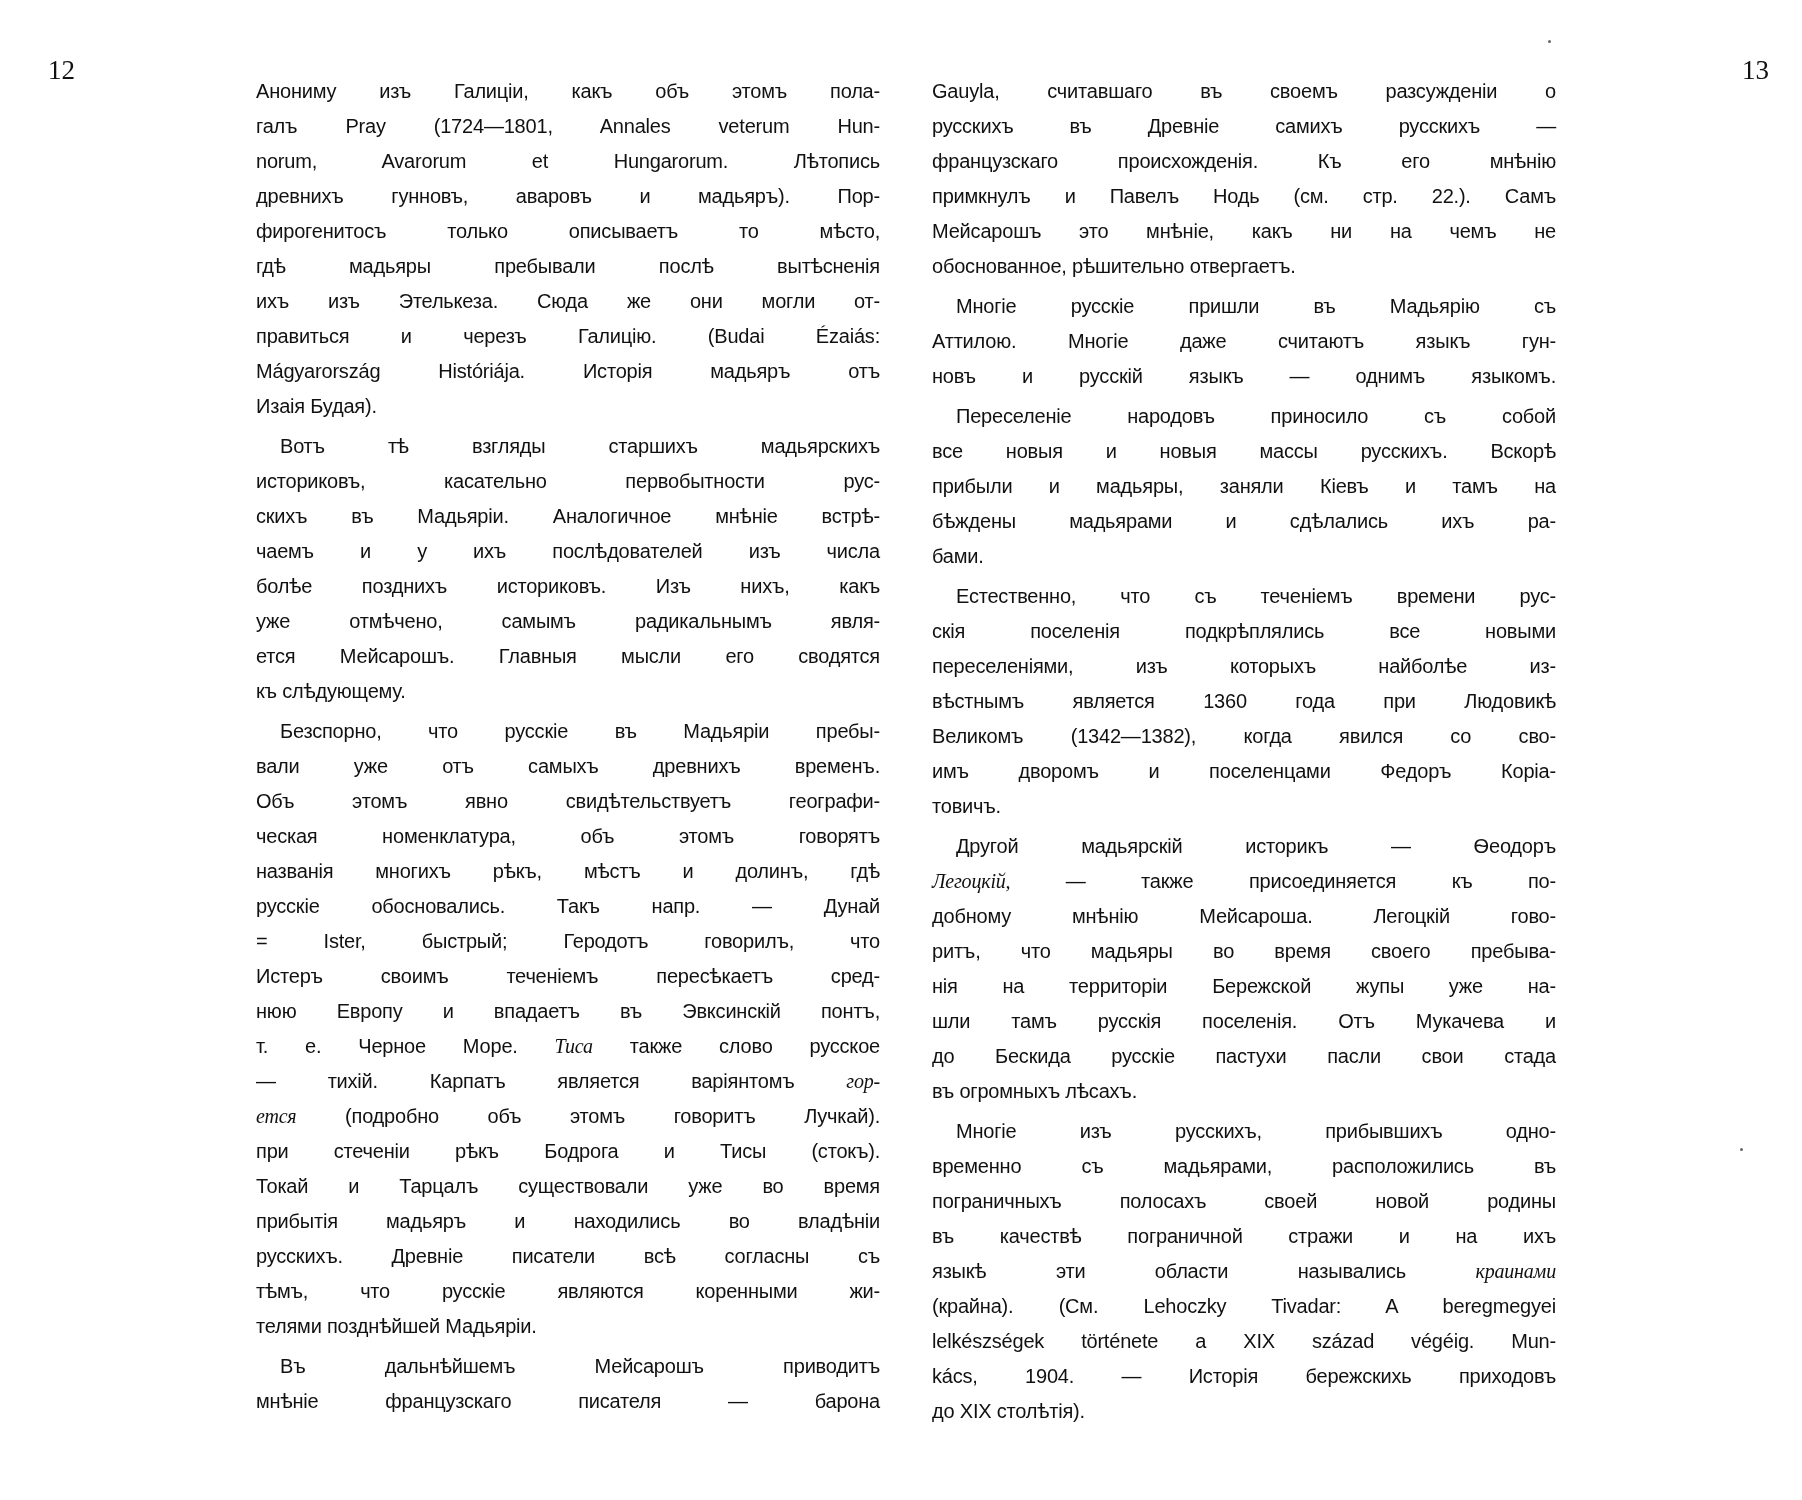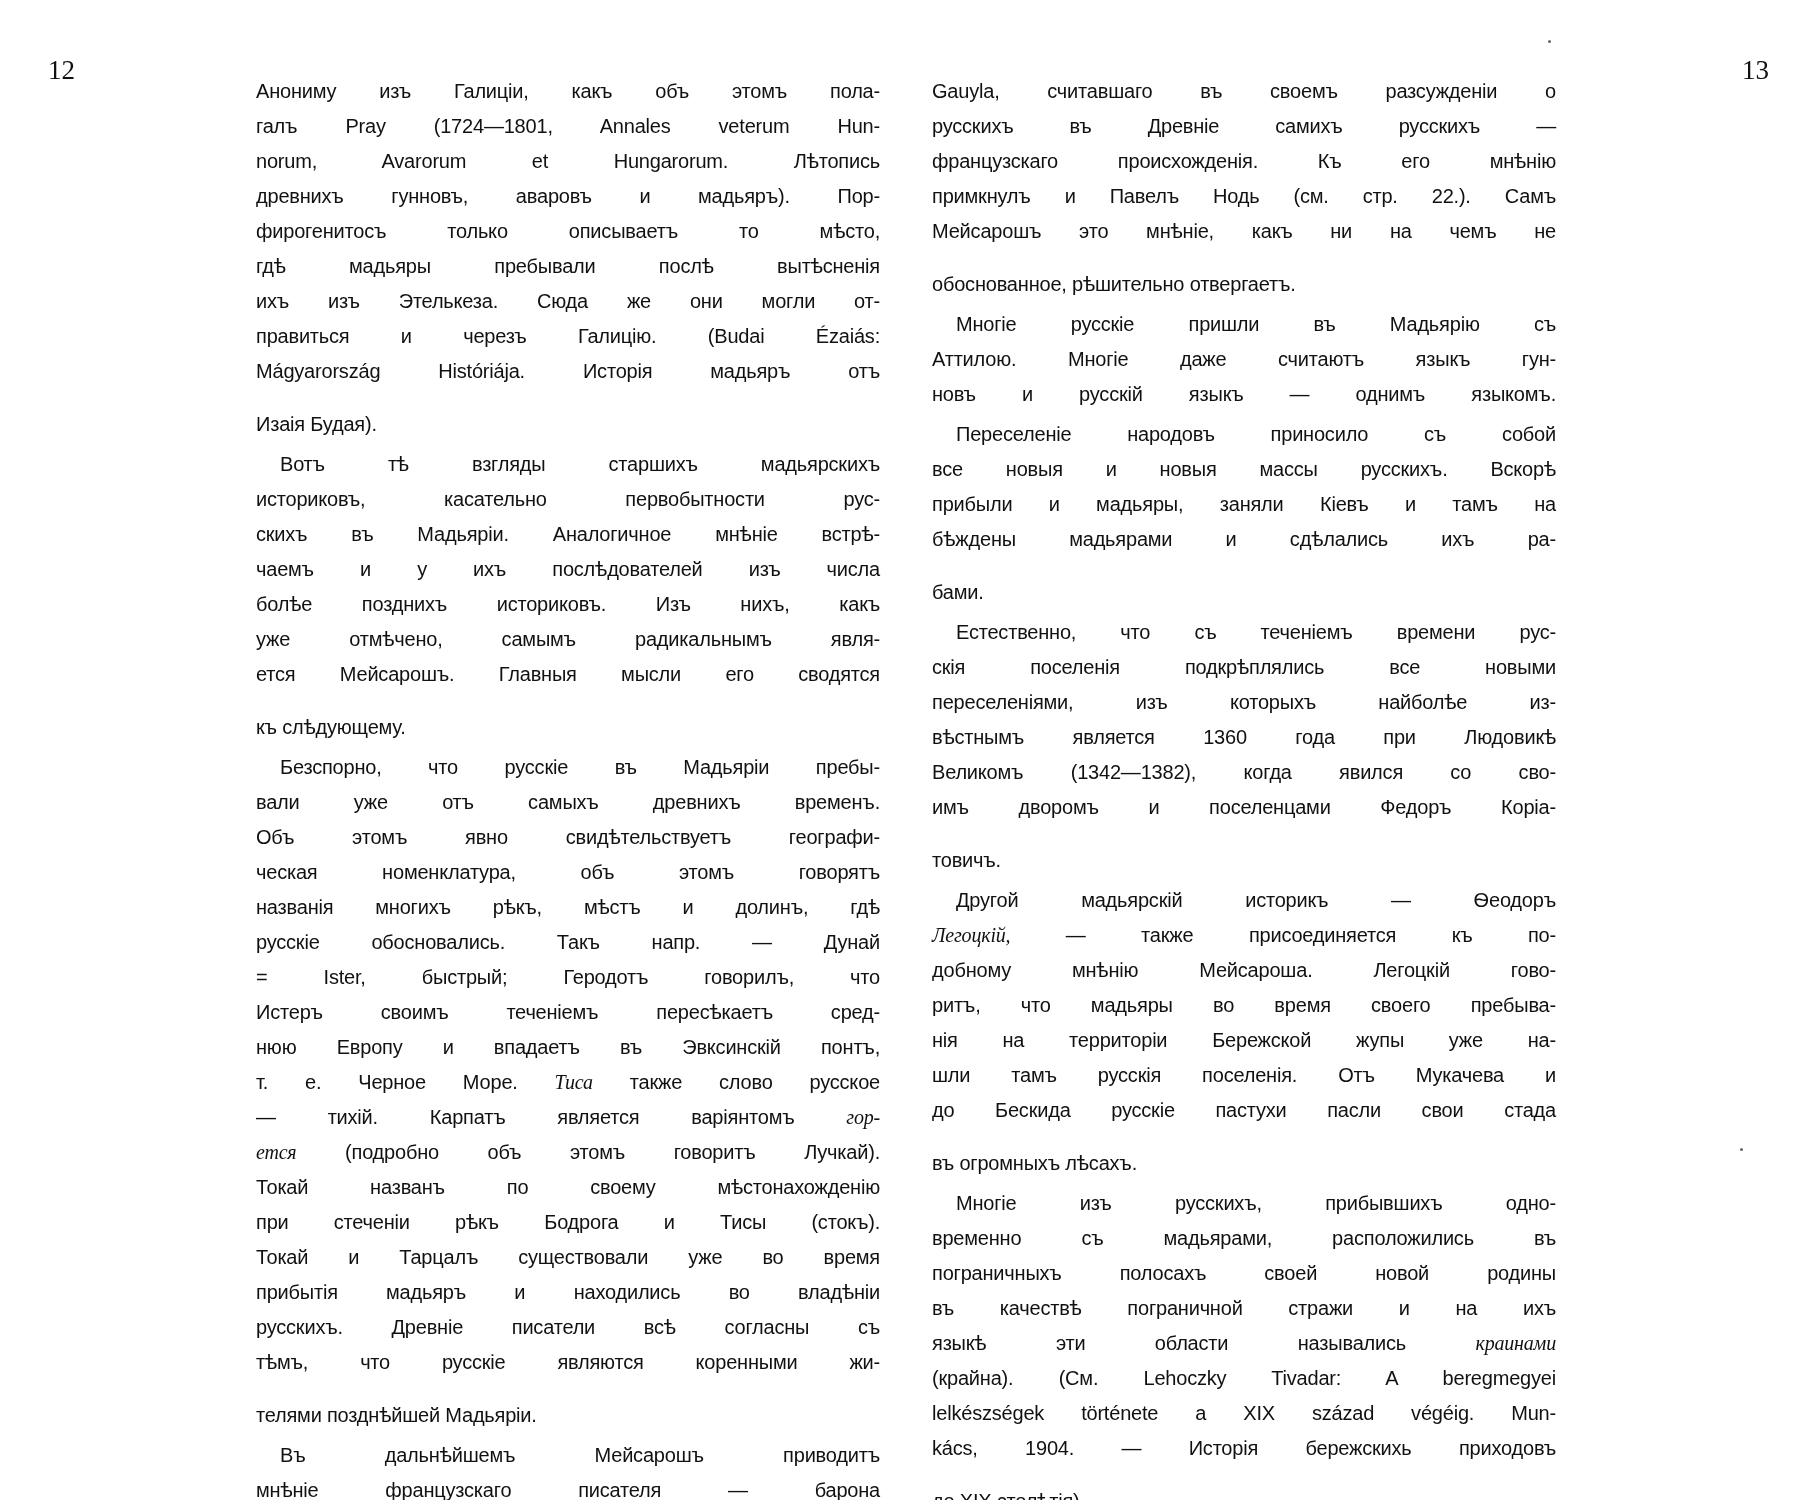--- a/index.html
+++ b/index.html
@@ -6,21 +6,21 @@
   body { width:1802px; height:1500px; position:relative; overflow:hidden;
          font-family:"Liberation Sans", sans-serif; color:#111; }
   .page-num { position:absolute; top:22px; font-family:"Liberation Serif", serif; font-size:27px;margin-top:33px; }
   .pn-left { left:48px; }
   .pn-right { left:1742px;text-align:center; }
   .col { position:absolute; top:74px; width:624px; font-size:20px; line-height:35px;
          font-family:"Liberation Sans Narrow","Liberation Sans", sans-serif; letter-spacing:-0.2px; }
   .col-left { left:256px; }
   .col-right { left:932px; }
   .line { display:block; white-space:nowrap; text-align:justify; text-align-last:justify; height:35px; }
-  .line.last { text-align-last:left;margin-top:18px; }
+  .line.last { text-align-last:left; }
   .line.indent { padding-left:24px; }
   .para-gap { height:5px; }
   em { font-family:"Liberation Serif", serif; font-style:italic;margin-top:37px; }
   .speck { position:absolute; width:3px; height:3px; background:#666; border-radius:50%; }
 </style>
 </head>
 <body>
 
 <div class="page-num pn-left">12</div>
 <div class="page-num pn-right">13</div>
@@ -51,21 +51,20 @@
     <span class="line">Объ этомъ явно свидѣтельствуетъ географи-</span>
     <span class="line">ческая номенклатура, объ этомъ говорятъ</span>
     <span class="line">названія многихъ рѣкъ, мѣстъ и долинъ, гдѣ</span>
     <span class="line">русскіе обосновались. Такъ напр. — Дунай</span>
     <span class="line">= Ister, быстрый; Геродотъ говорилъ, что</span>
     <span class="line">Истеръ своимъ теченіемъ пересѣкаетъ сред-</span>
     <span class="line">нюю Европу и впадаетъ въ Эвксинскій понтъ,</span>
     <span class="line">т. е. Черное Море. <em>Тиса</em> также слово русское</span>
     <span class="line">— тихій. Карпатъ является варіянтомъ <em>гор-</em></span>
     <span class="line"><em>ется</em> (подробно объ этомъ говоритъ Лучкай).</span>
-    <span class="line">Токай названъ по своему мѣстонахожденію</span>
     <span class="line">при стеченіи рѣкъ Бодрога и Тисы (стокъ).</span>
     <span class="line">Токай и Тарцалъ существовали уже во время</span>
     <span class="line">прибытія мадьяръ и находились во владѣніи</span>
     <span class="line">русскихъ. Древніе писатели всѣ согласны съ</span>
     <span class="line">тѣмъ, что русскіе являются коренными жи-</span>
     <span class="line last">телями позднѣйшей Мадьяріи.</span>
     <div class="para-gap"></div>
     <span class="line indent">Въ дальнѣйшемъ Мейсарошъ приводитъ</span>
     <span class="line">мнѣніе французскаго писателя — барона</span>
   </div>

